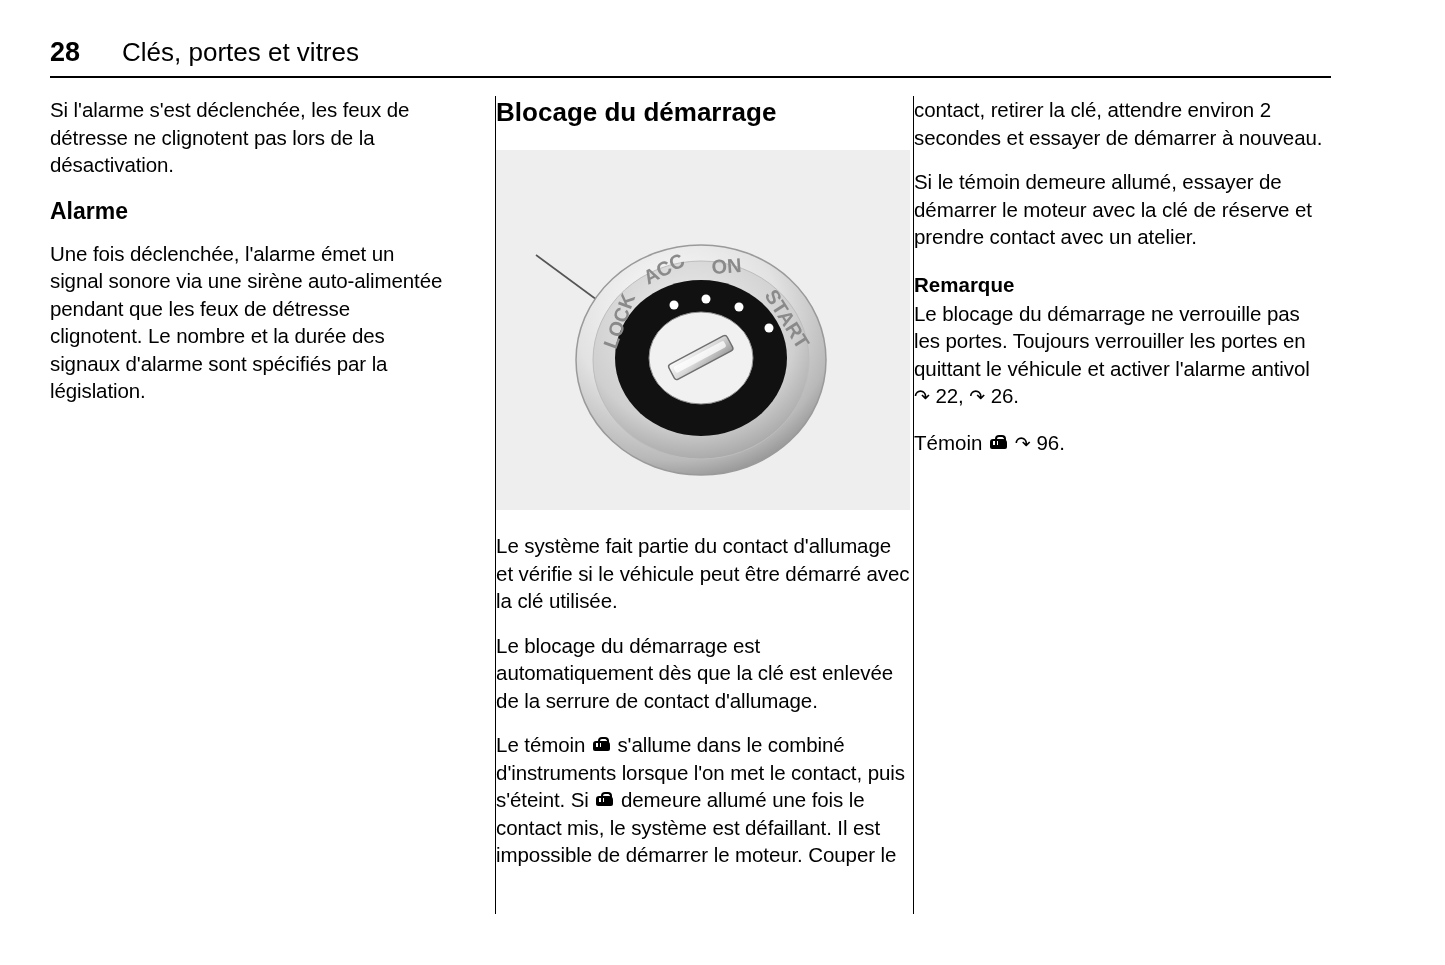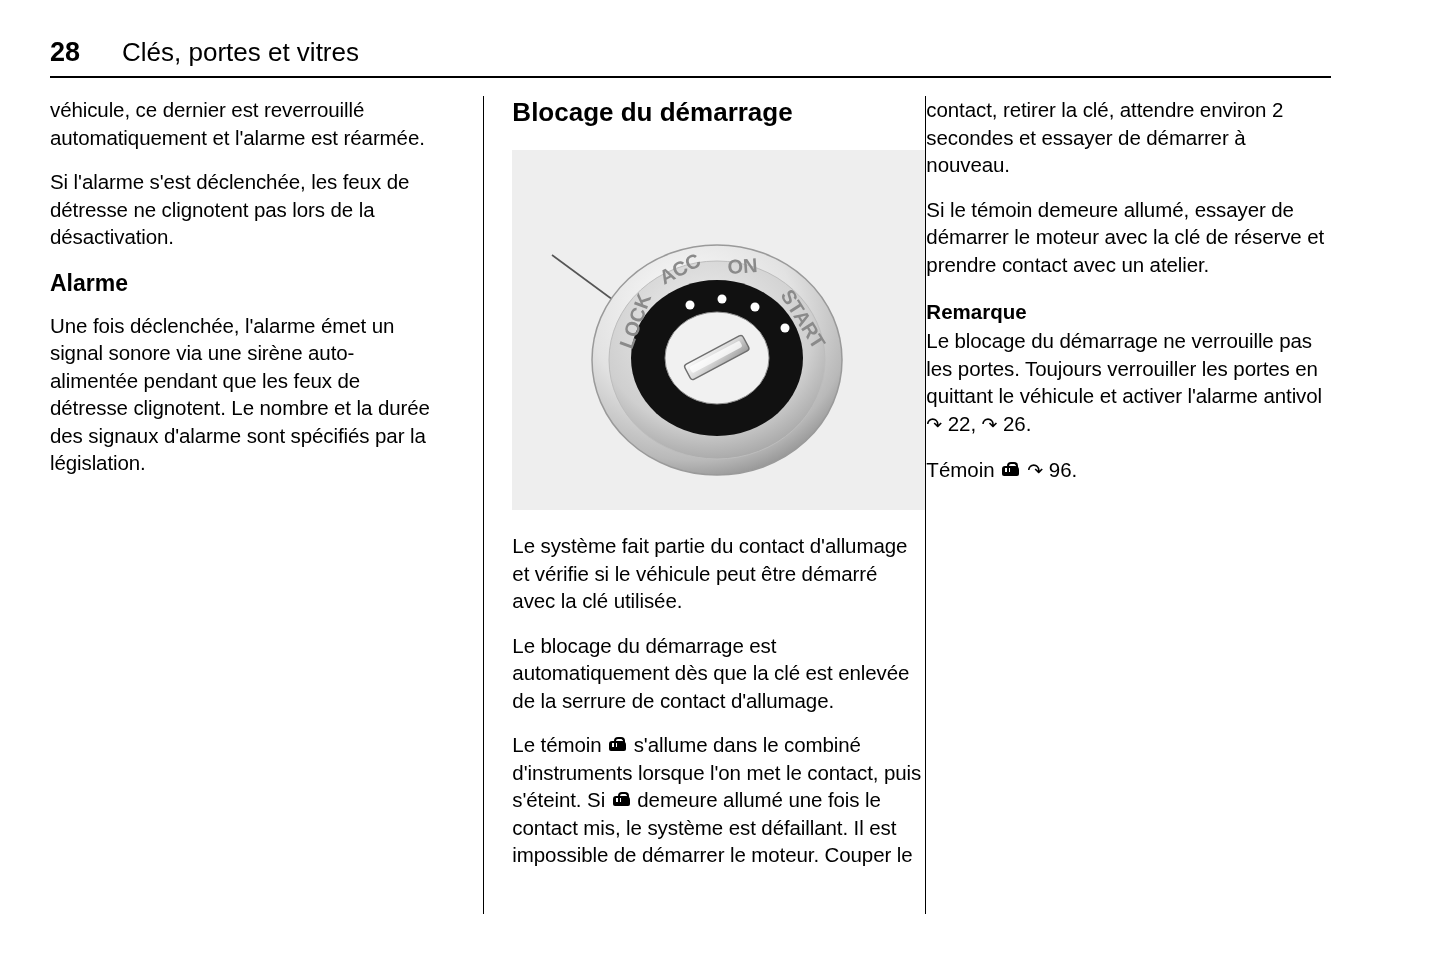--- a/index.html
+++ b/index.html
@@ -53,21 +53,20 @@
     width: 1281px;
     height: 820px;
     display: flex;
   }
   .col {
     width: 420px;
     position: relative;
     box-sizing: border-box;
   }
   .col.mid {
-    padding-left: 28px;
     border-left: 1.5px solid #000;
     width: 442px;
     height: 818px;
     margin-left: 48px;
   }
   .col.right {
     border-left: 1.5px solid #000;
     width: 442px;
     height: 818px;
   }
@@ -158,21 +157,20 @@
 <div class="page">
 
   <div class="page-header">
     <div class="page-number">28</div>
     <div class="chapter-title">Clés, portes et vitres</div>
   </div>
 
   <div class="columns">
 
     <div class="col left">
-      <p class="body">véhicule, ce dernier est reverrouillé automatiquement et l'alarme est réarmée.</p>
       <p class="body">Si l'alarme s'est déclenchée, les feux de détresse ne clignotent pas lors de la désactivation.</p>
       <h2 class="section">Alarme</h2>
       <p class="body">Une fois déclenchée, l'alarme émet un signal sonore via une sirène auto-alimentée pendant que les feux de détresse clignotent. Le nombre et la durée des signaux d'alarme sont spécifiés par la législation.</p>
     </div>
 
     <div class="col mid">
       <h2 class="section-big">Blocage du démarrage</h2>
 
       <div class="figure">
         <svg class="fig-svg" width="414" height="360" viewBox="0 0 414 360" xmlns="http://www.w3.org/2000/svg">

